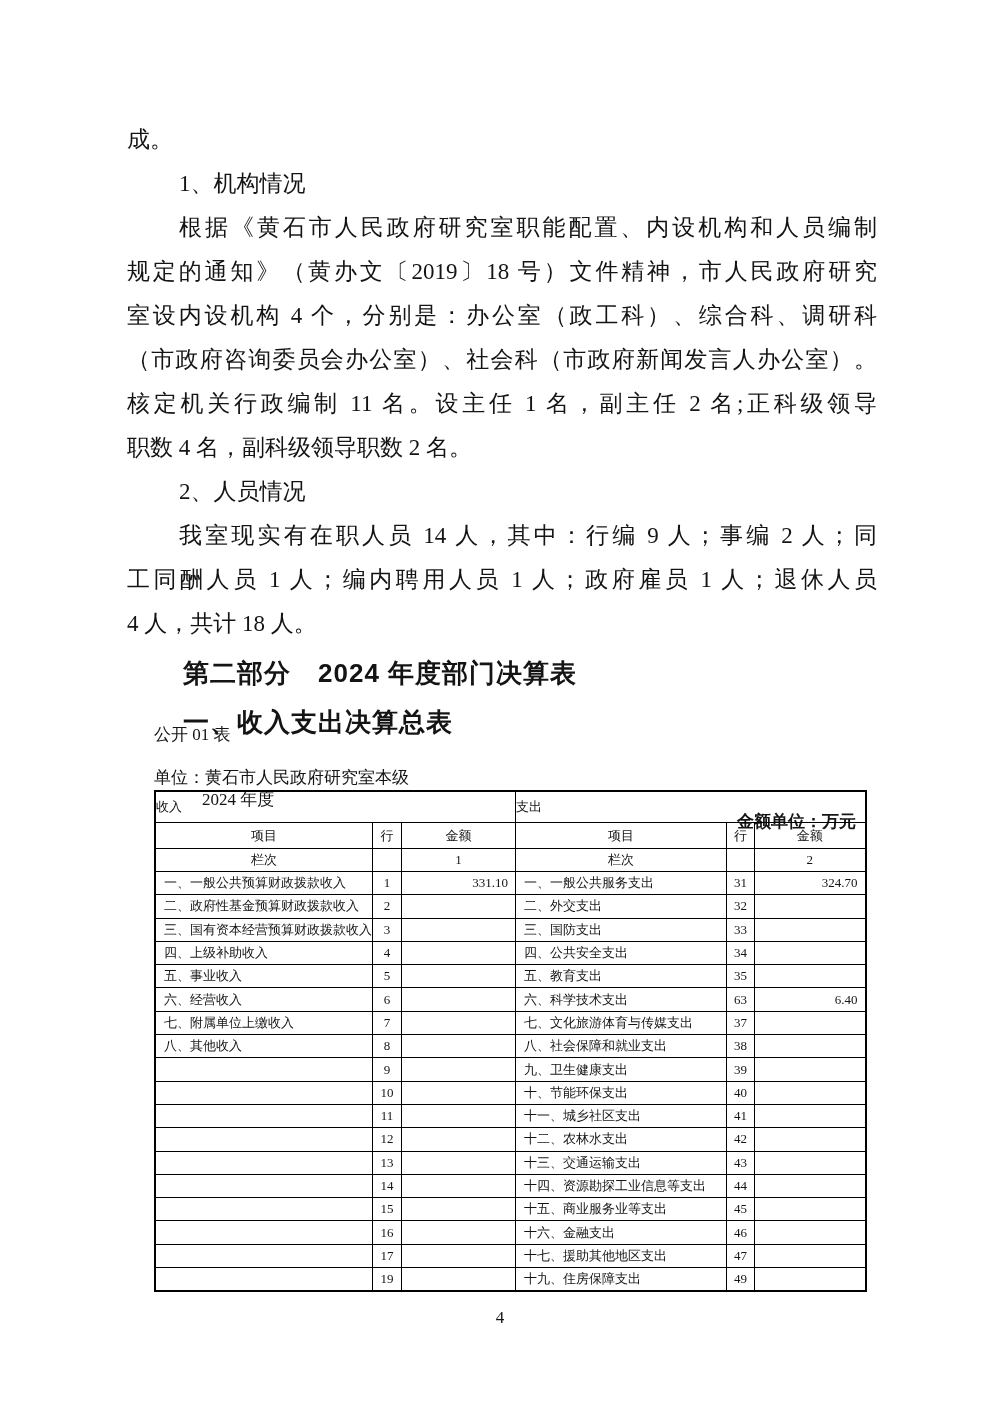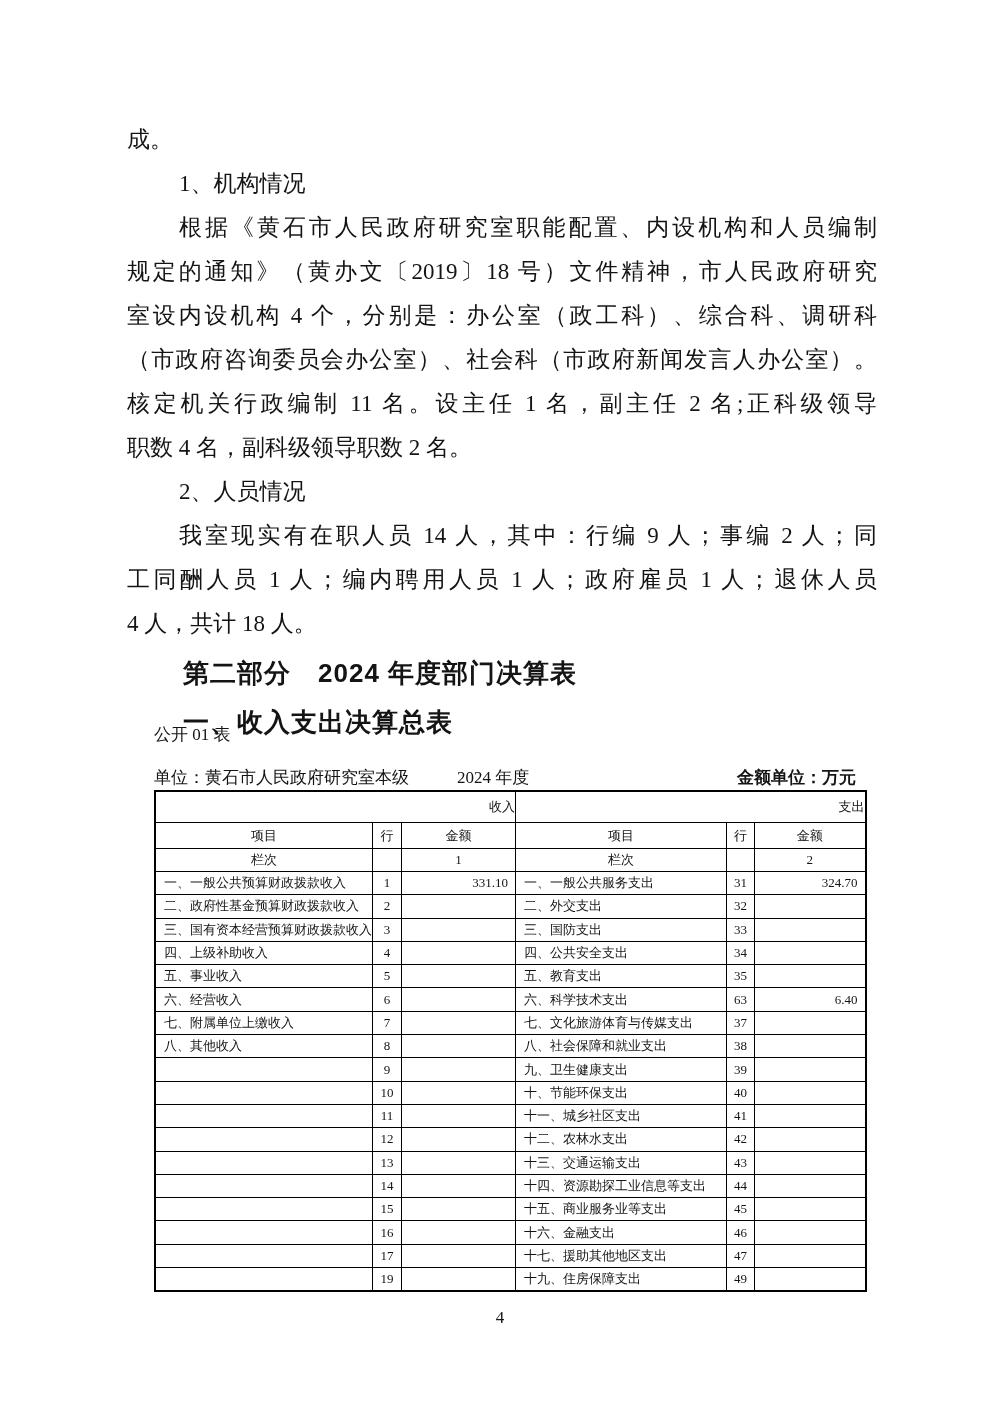--- a/index.html
+++ b/index.html
@@ -20,29 +20,29 @@
     position:absolute; left:127px; width:750px; box-sizing:border-box;
     padding-left:56px; font-family:"Liberation Sans","DejaVu Sans",sans-serif;
     font-weight:bold; font-size:26px; line-height:46px; letter-spacing:1px;
   }
   .h-part { top:650px; }
   .h-sec  { top:699px; }
   
   .meta-open { position:absolute; top:724px; left:154px; width:702px;
     text-align:left; font-size:17px; line-height:22px; }
   .meta-unit { position:absolute; top:767px; left:154px; width:702px;
-    font-size:17px; line-height:22px; display:flex; }
+    font-size:17px; line-height:22px; display:flex;flex-direction:column; }
   .meta-unit .year { margin-left:48px; }
   .meta-unit .amt-unit { margin-left:auto;font-weight:bold; }
   
   .dtable { position:absolute; top:790px; left:154px; border-collapse:collapse;
     table-layout:fixed; font-size:13px; border:2px solid #000; }
   .dtable th, .dtable td { border:1.5px solid #000; padding:0;
     font-weight:normal; overflow:hidden; white-space:nowrap; }
-  .dtable tr.h1 th { height:30px; text-align:right;margin-top:44px; }
+  .dtable tr.h1 th { height:30px; text-align:left;margin-top:44px; }
   .dtable tr.h2 th { height:25px; text-align:center; }
   .dtable tr.h3 td { height:22px; text-align:center; }
   .dtable tbody td { height:22.3px; }
   .c-item { text-align:left; padding-left:8px !important; }
   .c-line { text-align:center; }
   .c-amt  { text-align:right; padding-right:7px !important; }
   
   .footer { position:absolute; top:1308px; left:0; width:1000px;
     text-align:center; font-size:17px; }
 </style>

